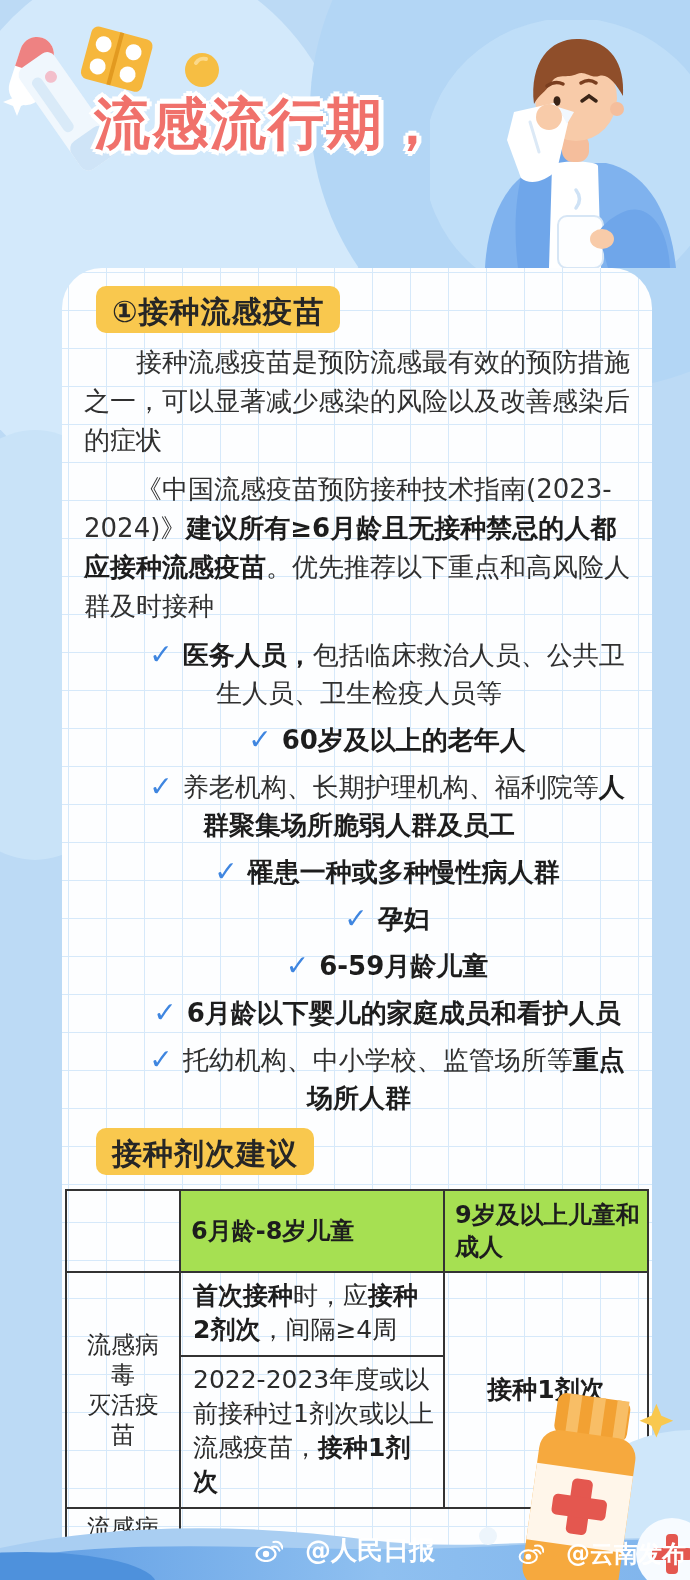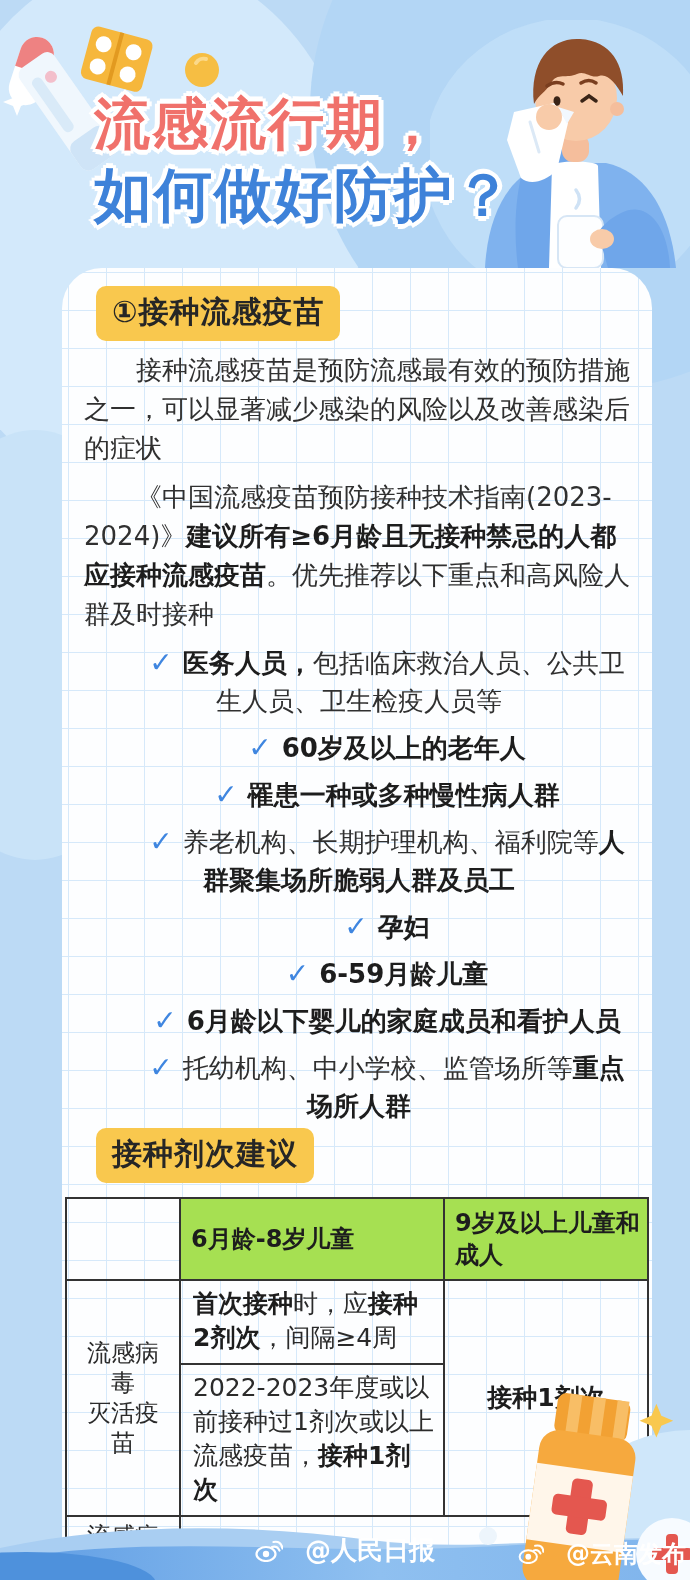--- a/index.html
+++ b/index.html
@@ -19,21 +19,21 @@
     text-shadow:3px 3px 0 #fff,-3px -3px 0 #fff,3px -3px 0 #fff,-3px 3px 0 #fff,5px 0 0 #fff,-5px 0 0 #fff,0 5px 0 #fff,0 -5px 0 #fff;}
   .deco{position:absolute;left:0;top:22px;width:240px;height:160px;z-index:1;}
   .person{position:absolute;left:430px;top:20px;width:260px;height:248px;z-index:1;}
   
   .card{position:absolute;left:62px;top:268px;width:590px;height:1312px;z-index:2;
     background-color:#FDFEFF;border-radius:40px 40px 0 0;
     background-image:linear-gradient(to right,#D6E9FA 1px,transparent 1px),
                      linear-gradient(to bottom,#D6E9FA 1px,transparent 1px);
     background-size:38px 38px;background-position:6px 4px;}
   .badge{display:inline-block;margin:0 0 0 34px;background:#F9C84E;border-radius:10px;
-    padding:6px 16px 8px;font-size:30px;font-weight:700;color:#262626;letter-spacing:1px;}
+    padding:6px 16px 0;font-size:30px;font-weight:700;color:#262626;letter-spacing:1px;}
   .badge.first{margin-top:18px;}
   .para{font-size:26px;line-height:39px;margin:10px 0;padding:0 18px 0 22px;text-indent:52px;color:#303030;}
   .b{font-weight:700;color:#1d1d1d;}
   .checklist{margin-top:2px;text-align:center;}
   .check-item{font-size:26px;line-height:38px;margin:9px 0;padding:0 18px 0 22px;text-indent:56px;color:#303030;}
   .check{color:#3F86E0;font-weight:700;font-size:28px;margin-right:10px;}
   
   .section2{position:absolute;top:860px;left:0;width:100%;}
   table.dose{border-collapse:collapse;margin:14px 3px 0 3px;width:calc(100% - 6px);table-layout:fixed;}
   table.dose th,table.dose td{border:2px solid #333;vertical-align:middle;}
@@ -83,21 +83,20 @@
       <circle cx="131" cy="26" r="8" fill="#FFFFFF"></circle>
       <circle cx="100" cy="49" r="8" fill="#FFFFFF"></circle>
       <circle cx="131" cy="49" r="8" fill="#FFFFFF"></circle>
     </g>
     <circle cx="202" cy="48" r="17" fill="#F6BE43"></circle>
     <path d="M196,41 a9,9 0 0 1 10,-4" stroke="#FBD98A" stroke-width="4" fill="none" stroke-linecap="round"></path>
   </svg>
 
   <div class="title">
     <div class="t1">流感流行期，</div>
-    <div class="t2">如何做好防护？</div>
   </div>
 
   <svg class="person" viewBox="0 0 260 248">
     <ellipse cx="142" cy="140" rx="148" ry="142" fill="#C3E0F8" opacity="0.75"></ellipse>
     <path d="M55,248 C58,188 84,150 120,143 L176,143 C216,152 240,190 246,248 Z" fill="#7FB2EE"></path>
     <path d="M88,248 C80,185 92,130 116,104 L150,118 C136,148 131,200 133,248 Z" fill="#6FA6EA"></path>
     <path d="M122,146 C122,140 168,140 168,146 L171,248 L119,248 Z" fill="#FFFFFF"></path>
     <rect x="132" y="114" width="27" height="28" rx="11" fill="#F5BE9C"></rect>
     <ellipse cx="146" cy="78" rx="41" ry="43" fill="#F8CBA9"></ellipse>
     <circle cx="187" cy="89" r="7" fill="#F5BE9C"></circle>
@@ -122,23 +121,23 @@
 
     <p class="para"><span>接种流感疫苗是预防流感最有效的预防措施之一，可以显著减少感染的风险以及改善感染后的症状</span></p>
     <p class="para"><span>《中国流感疫苗预防接种技术指南(2023-2024)》</span><span class="b">建议所有≥6月龄且无接种禁忌的人都应接种流感疫苗</span><span>。优先推荐以下重点和高风险人群及时接种</span></p>
 
     <div class="checklist">
 
         <p class="check-item"><span class="check">✓</span><span><span class="b">医务人员，</span><span>包括临床救治人员、公共卫生人员、卫生检疫人员等</span></span></p>
 
         <p class="check-item"><span class="check">✓</span><span><span class="b">60岁及以上的老年人</span></span></p>
 
+        <p class="check-item"><span class="check">✓</span><span><span>养老机构、长期护理机构、福利院等</span><span class="b">人群聚集场所脆弱人群及员工</span></span></p>
+
         <p class="check-item"><span class="check">✓</span><span><span class="b">罹患一种或多种慢性病人群</span></span></p>
-
-        <p class="check-item"><span class="check">✓</span><span><span>养老机构、长期护理机构、福利院等</span><span class="b">人群聚集场所脆弱人群及员工</span></span></p>
 
         <p class="check-item"><span class="check">✓</span><span><span class="b">孕妇</span></span></p>
 
         <p class="check-item"><span class="check">✓</span><span><span class="b">6-59月龄儿童</span></span></p>
 
         <p class="check-item"><span class="check">✓</span><span><span class="b">6月龄以下婴儿的家庭成员和看护人员</span></span></p>
 
         <p class="check-item"><span class="check">✓</span><span><span>托幼机构、中小学校、监管场所等</span><span class="b">重点场所人群</span></span></p>
       </div>
 

